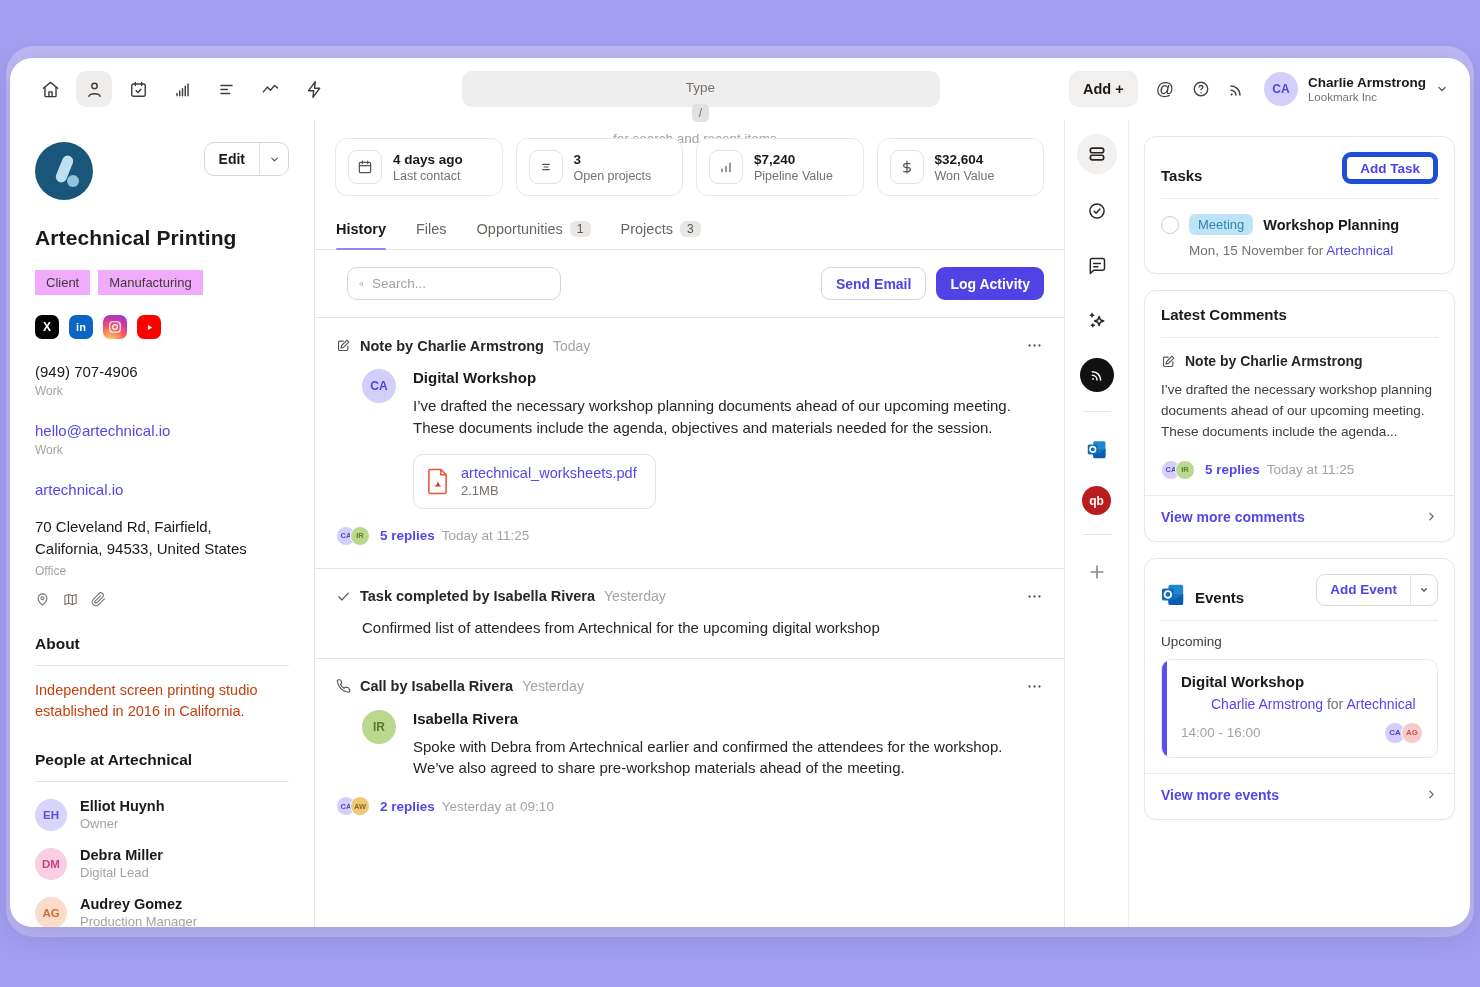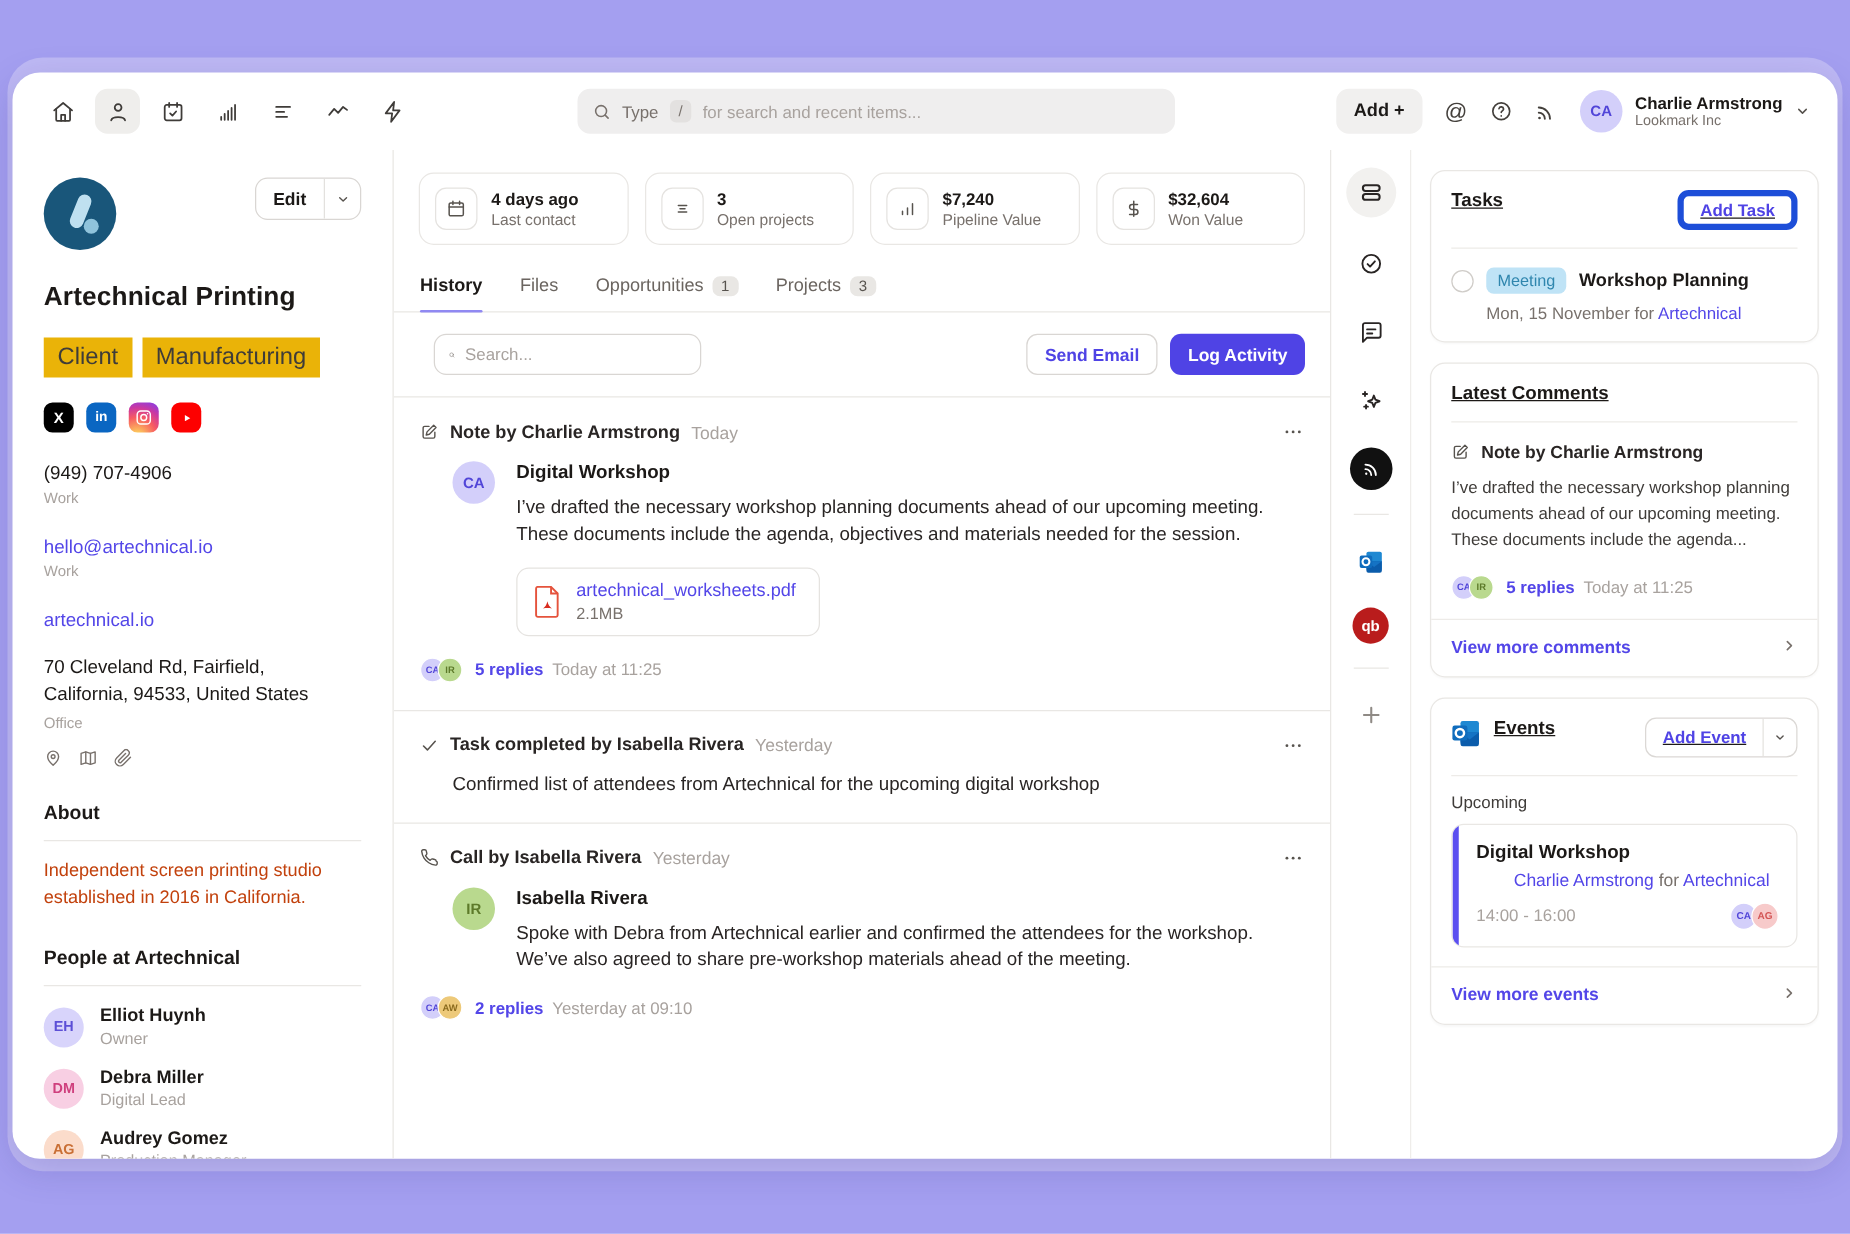--- a/index.html
+++ b/index.html
@@ -6,21 +6,21 @@
   html,body { width:1480px; height:987px; overflow:hidden; }
   body { background:#a49ff0; font-family:"Liberation Sans","DejaVu Sans",sans-serif; color:#1c1917; position:relative; }
   .frame { position:absolute; left:6px; right:6px; top:46px; bottom:50px; background:#beb9f4; border-radius:28px; }
   .window { position:absolute; left:10px; right:10px; top:58px; bottom:60px; background:#fff; border-radius:22px; overflow:hidden; display:flex; flex-direction:column; box-shadow:0 8px 30px rgba(40,30,120,.18); }
 
   
   .topbar { height:62px; display:flex; align-items:center; padding:0 22px; gap:8px; flex:0 0 auto; }
   .nav-ic { width:36px; height:36px; border-radius:10px; display:flex; align-items:center; justify-content:center; color:#3f3c39; cursor:pointer; }
   .nav-ic.active { background:#efeeec; }
   .nav-ic svg { width:19px; height:19px; }
-  .searchbar { margin-left:auto; margin-right:auto; width:478px; height:36px; background:#efeeee; border-radius:10px; display:flex; align-items:center; padding:0 12px; gap:9px; color:#78716c; font-size:13.5px; }
+  .searchbar { margin-left:auto; margin-right:auto; width:478px; height:36px; background:#efeeee; border-radius:10px; display:flex; align-items:center; padding:0 12px; gap:9px; color:#78716c; font-size:13.5px;flex-direction:column; }
   .searchbar svg { width:15px; height:15px; }
   .key-slash { background:#e3e1e0; border-radius:5px; padding:2px 7px; font-size:12px; color:#78716c; }
   .search-hint { color:#a8a29e; }
   .topbar-right { display:flex; align-items:center; gap:18px; }
   .add-btn { background:#f1f0ef; border:none; border-radius:10px; height:36px; padding:0 14px; font-size:14.5px; font-weight:600; color:#1c1917; font-family:inherit; cursor:pointer; }
   .tb-icon { color:#44403c; display:flex; align-items:center; justify-content:center; cursor:pointer; }
   .tb-icon svg { width:18px; height:18px; }
   .at-glyph { font-size:18px; font-weight:500; }
   .user-chip { display:flex; align-items:center; gap:10px; cursor:pointer; }
   .avatar { border-radius:50%; display:flex; align-items:center; justify-content:center; font-weight:700; flex:0 0 auto; }
@@ -45,21 +45,21 @@
   .logo { width:58px; height:58px; border-radius:50%; background:#19567a; position:relative; }
   .logo .bar { position:absolute; left:24px; top:13px; width:11px; height:28px; background:#bfe0f0; border-radius:6px; transform:rotate(22deg); }
   .logo .dot { position:absolute; left:32px; top:33px; width:12px; height:12px; background:#8fc3db; border-radius:50% 50% 50% 50%; }
   .edit-btn { display:flex; align-items:stretch; border:1px solid #d9d6d3; border-radius:10px; height:34px; background:#fff; overflow:hidden; }
   .edit-btn .lbl { padding:0 14px; display:flex; align-items:center; font-size:14px; font-weight:600; cursor:pointer; }
   .edit-btn .sep { width:1px; background:#e3e1de; }
   .edit-btn .dd { width:28px; display:flex; align-items:center; justify-content:center; color:#57534e; cursor:pointer; }
   .edit-btn .dd svg { width:11px; height:11px; }
   .company-name { margin-top:26px; font-size:21px; font-weight:700; letter-spacing:.1px; }
   .tags { margin-top:20px; display:flex; gap:8px; }
-  .tag { background:#eab308; border-radius:0; padding:5px 11px; font-size:19px; color:#3f3c39; cursor:pointer; }
+  .tag { background:#f0abfc; border-radius:0; padding:5px 11px; font-size:13px; color:#3f3c39; cursor:pointer; }
   .socials { margin-top:20px; display:flex; gap:10px; }
   .soc { width:24px; height:24px; border-radius:7px; display:flex; align-items:center; justify-content:center; color:#fff; font-weight:700; font-size:12px; cursor:pointer; }
   .soc-x { background:#000; }
   .soc-li { background:#0a66c2; font-size:11px; }
   .soc-ig { background:radial-gradient(circle at 28% 115%, #fdd35c 8%, #f75b62 48%, #cb38a0 72%, #7b3ff2 100%); }
   .soc-ig svg { width:14px; height:14px; }
   .soc-yt { background:#fd0000; }
   .soc-yt svg { width:13px; height:13px; }
   .fld-value { margin-top:24px; font-size:15px; }
   .fld-label { margin-top:4px; font-size:12px; color:#a8a29e; }
@@ -120,21 +120,21 @@
   .rail-ic svg { width:20px; height:20px; }
   .rail-ic.active { width:40px; height:40px; background:#f2f1ef; border-radius:50%; }
   .rail-black { width:34px; height:34px; background:#111; border-radius:50%; color:#fff; display:flex; align-items:center; justify-content:center; cursor:pointer; }
   .rail-black svg { width:16px; height:16px; }
   .rail-div { width:28px; height:1px; background:#e9e7e4; }
   .rail-qb { width:29px; height:29px; background:#b91c1c; border-radius:50%; color:#fff; font-weight:700; font-size:12px; display:flex; align-items:center; justify-content:center; cursor:pointer; }
   .rail-plus { color:#8f8a85; }
 
   
   .card { border:1px solid #e9e7e4; border-radius:12px; background:#fff; padding:15px 16px; margin-bottom:16px; box-shadow:0 1px 2px rgba(30,25,20,.03); }
-  .card-head { display:flex; align-items:flex-start;text-decoration:underline; }
+  .card-head { display:flex; align-items:flex-end; }
   .card-title { font-size:15px; font-weight:700; }
   .btn-ghost { margin-left:auto; background:#fff; border:5px solid #1d4ed8; border-radius:9px; height:32px; padding:0 13px; font-size:13.5px; font-weight:600; color:#4f43e5; font-family:inherit; cursor:pointer; }
   .split-ghost { margin-left:auto; display:flex; align-items:stretch; border:1px solid #dbd8d5; border-radius:9px; height:32px; overflow:hidden; }
   .split-ghost .lbl { display:flex; align-items:center; padding:0 13px; font-size:13.5px; font-weight:600; color:#4f43e5; cursor:pointer; }
   .split-ghost .sep { width:1px; background:#e5e3e0; }
   .split-ghost .dd { width:26px; display:flex; align-items:center; justify-content:center; color:#57534e; cursor:pointer; }
   .split-ghost .dd svg { width:10px; height:10px; }
   .card-div { border:none; border-top:1px solid #edebe8; margin:14px 0 0; }
   .task-row { margin-top:15px; display:flex; align-items:center; gap:10px; }
   .chk { width:18px; height:18px; border:1.5px solid #d0cdc9; border-radius:50%; flex:0 0 auto; cursor:pointer; }

